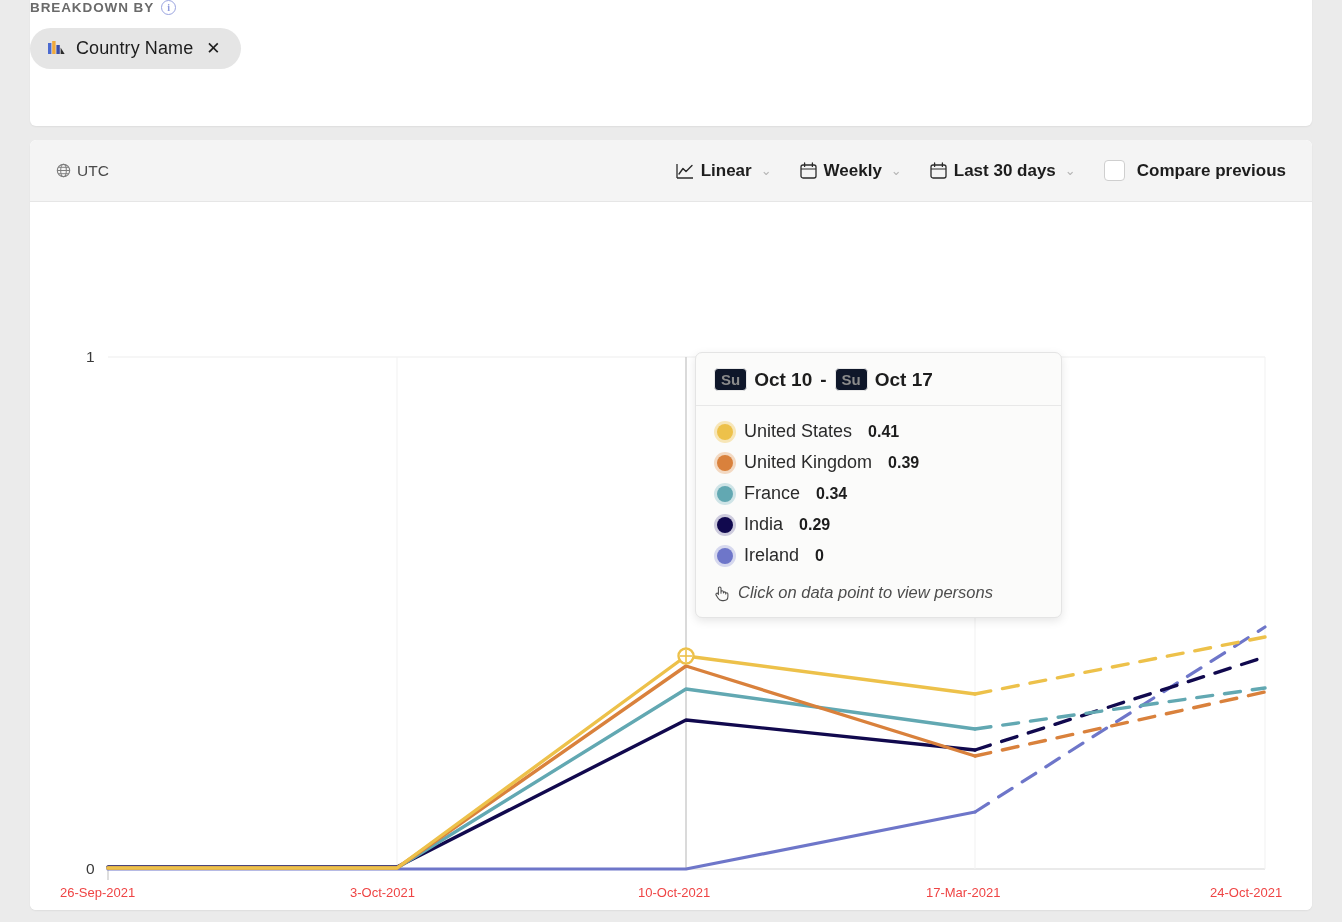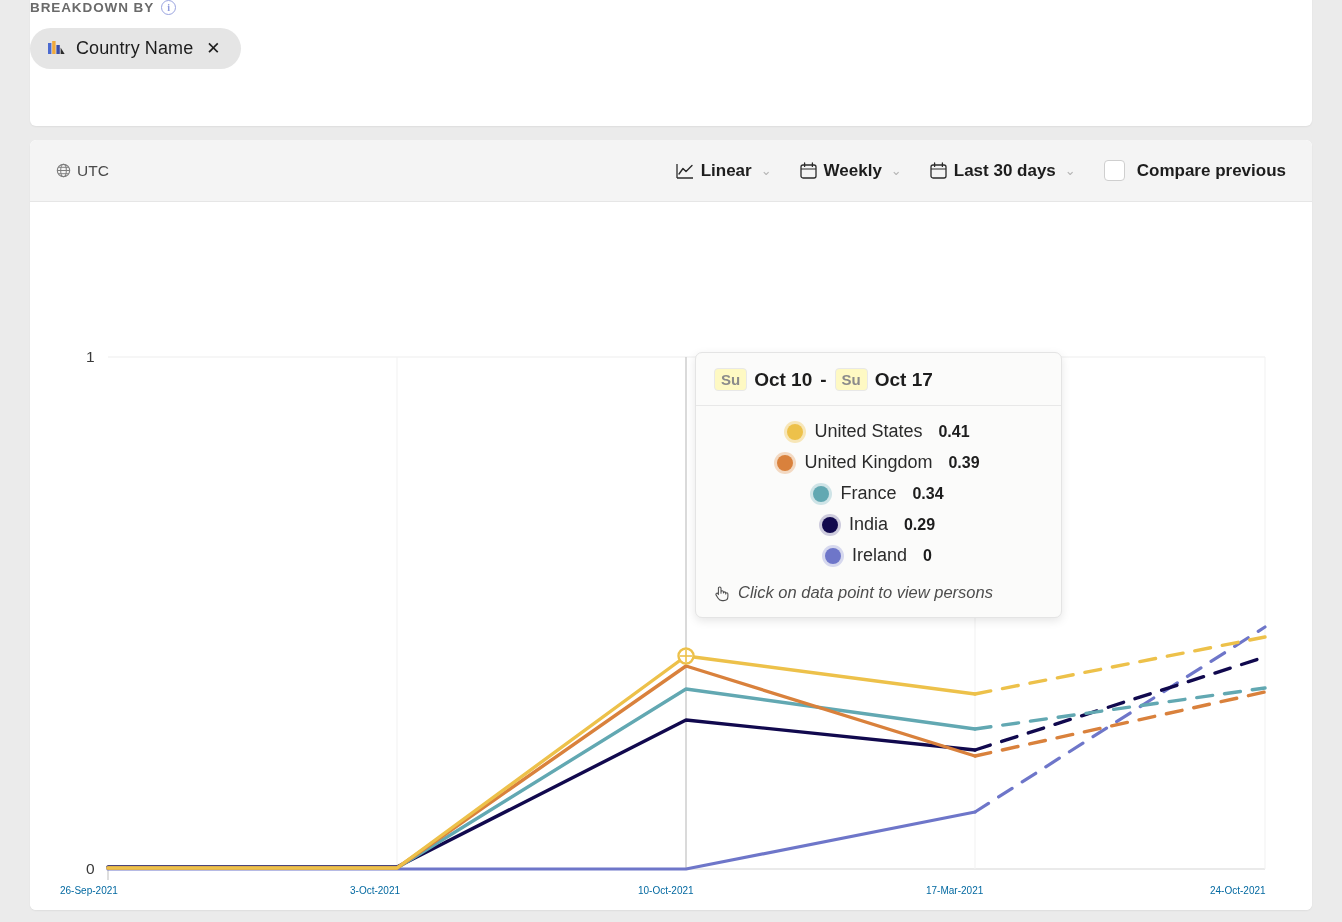--- a/index.html
+++ b/index.html
@@ -164,22 +164,22 @@
   .computed .refresh { color: #c9cde6; cursor: pointer; }
 
   .plot {
     position: absolute;
     left: 0; top: 0;
     width: 1282px; height: 708px;
   }
 
   .x-label {
     position: absolute;
-    font-size: 10px;
-    color: #0369a1;
+    font-size: 13px;
+    color: #ef4444;
     white-space: nowrap;
     top: 683px;
   }
   .y-label {
     position: absolute;
     font-size: 15.5px;
     color: #3a3a3a;
   }
 
   
@@ -197,36 +197,35 @@
   .tt-head {
     display: flex; align-items: center;
     gap: 7px;
     padding: 15px 18px 14px 18px;
     border-bottom: 1px solid #e8e8e8;
     font-size: 19px;
     font-weight: 700;
     color: #1d1d1d;
   }
   .day-badge {
-    background: #fef9c3;
+    background: #0f172a;
     border: 1px solid #e8e8e8;
     border-radius: 4px;
     padding: 2px 6px;
     font-size: 15px;
     font-weight: 700;
     color: #8b8b8b;
   }
   .tt-dash { font-weight: 700; margin: 0 1px; }
   .tt-rows { padding: 10px 18px 6px 18px; }
   .tt-row {
     display: flex; align-items: center;
     gap: 11px;
     padding: 5px 3px;
     cursor: pointer;
-    justify-content: center;
   }
   .dot {
     width: 16px; height: 16px;
     border-radius: 50%;
     flex: 0 0 auto;
     display: block;
   }
   .tt-name { font-size: 18px; color: #2b2b2b; }
   .tt-val { font-size: 16px; font-weight: 700; color: #1d1d1d; margin-left: 5px; }
   .tt-hint {

